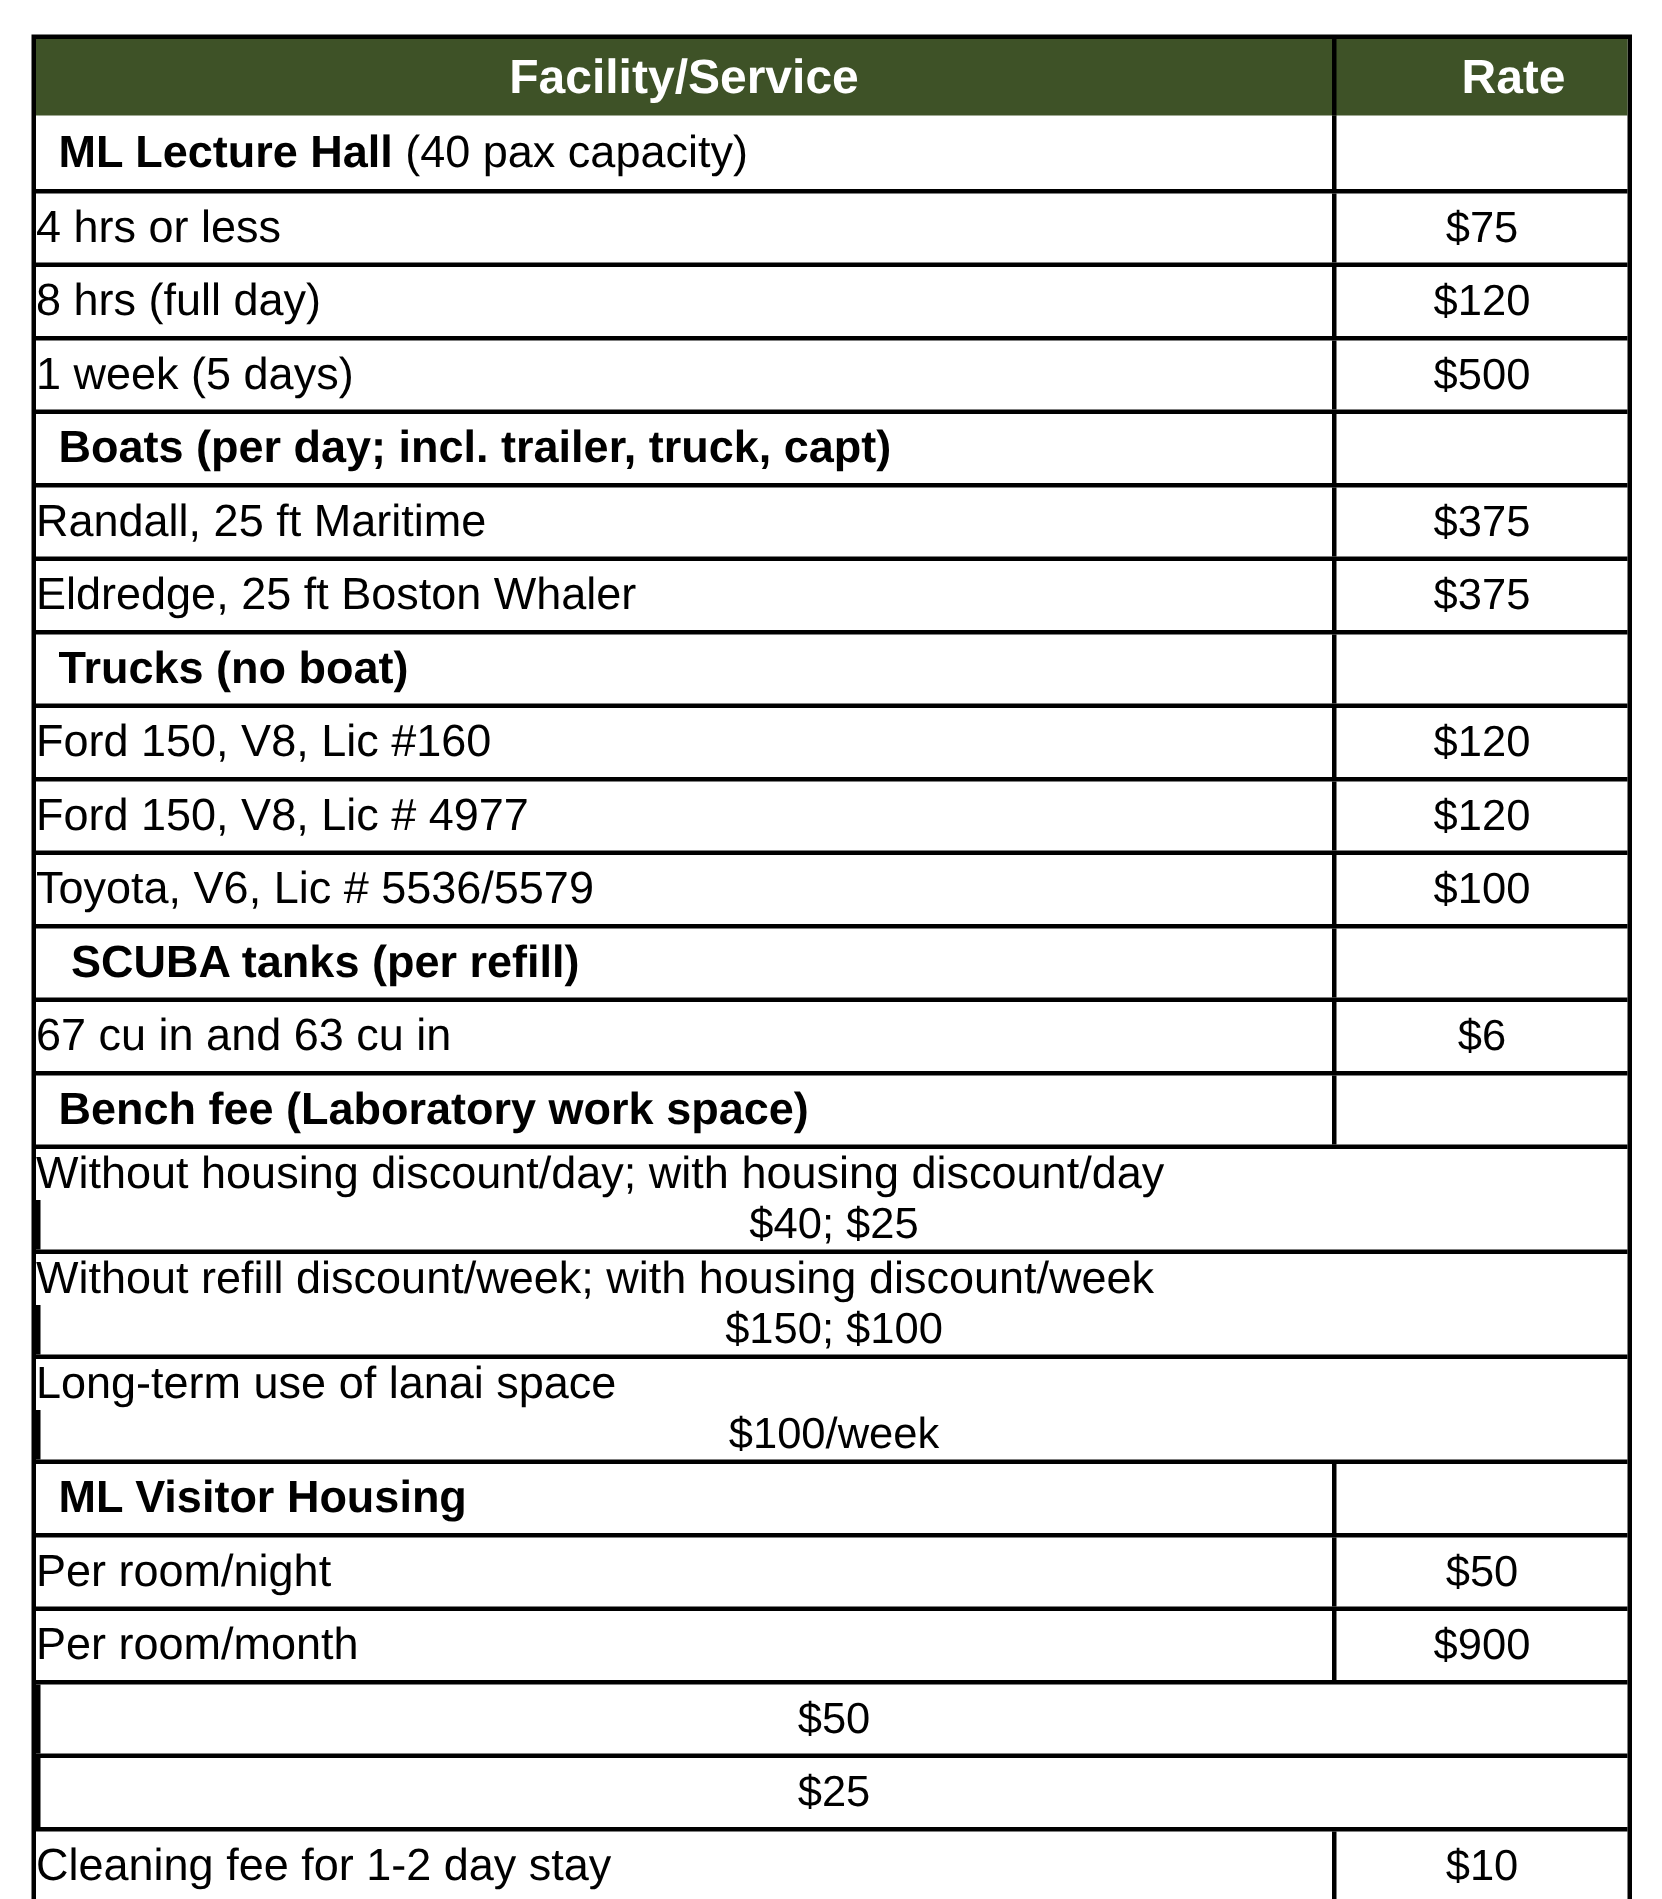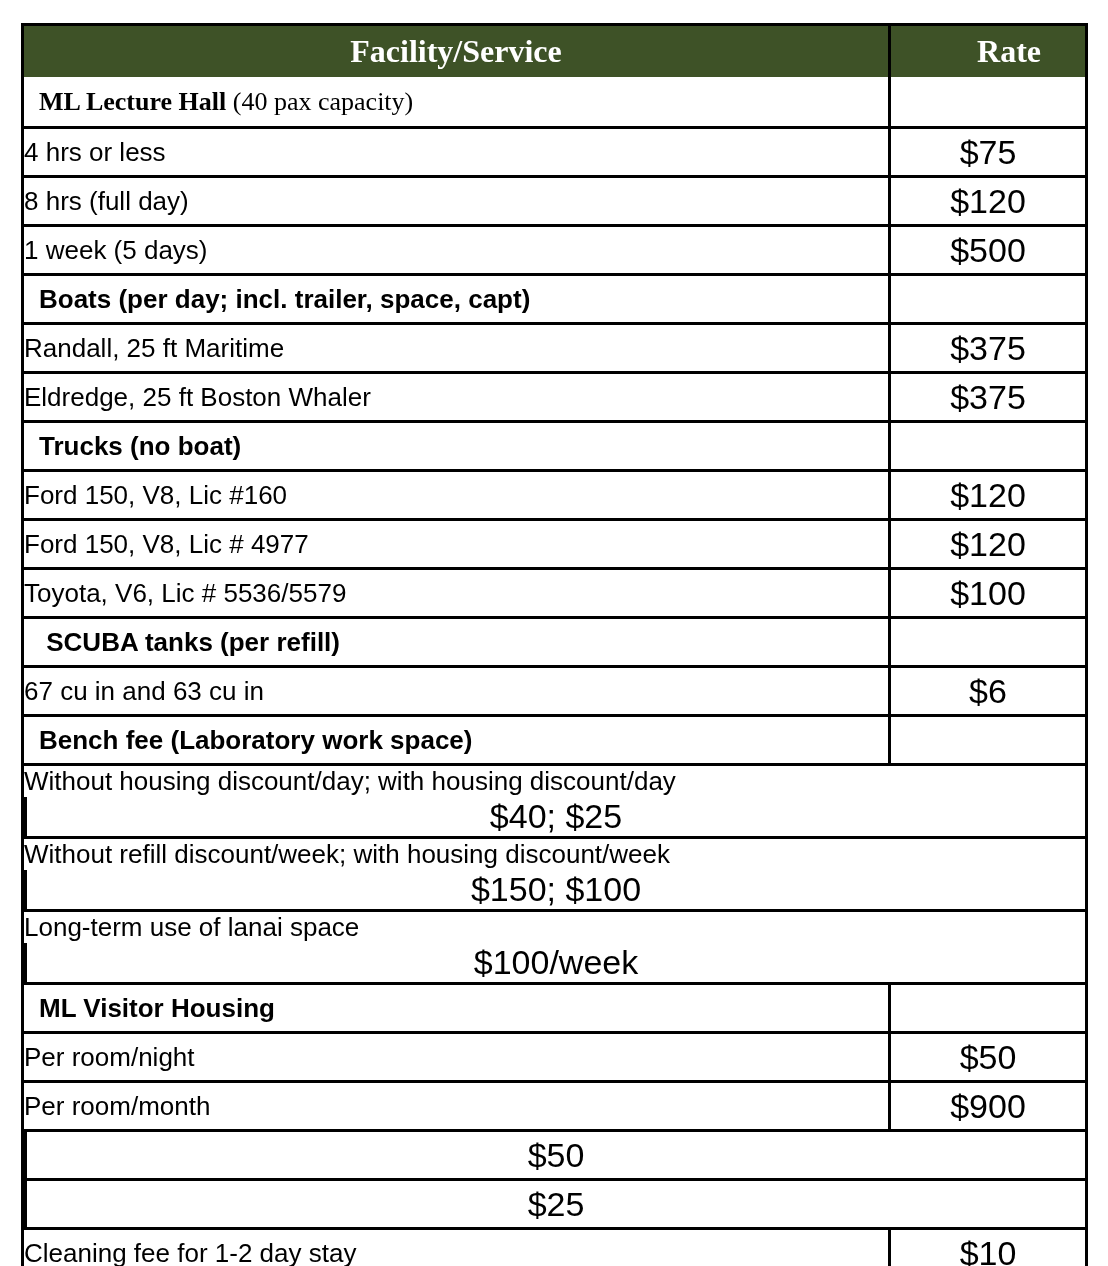--- a/index.html
+++ b/index.html
@@ -17,27 +17,27 @@
     position:absolute;left:21px;top:23px;width:1067px;
     border:3px solid var(--border-color);
     box-sizing:border-box;
     background:#fff;
   }
   .row{
     display:flex;align-items:stretch;
     border-top:3px solid var(--border-color);
     min-height:49px;box-sizing:border-box;
   }
-  .row:first-child{border-top:none;font-family:Liberation Serif, serif;}
+  .row:first-child{border-top:none;}
   .row.tall{min-height:60px;flex-direction:column;}
   .cell{display:flex;align-items:center;box-sizing:border-box;overflow:hidden;}
-  .cell-facility{width:864px;font-size:26px;}
+  .cell-facility{width:864px;font-size:30px;}
   .cell-rate{
     flex:1;border-left:3px solid var(--border-color);
-    justify-content:center;text-align:center;font-size:34px;
+    justify-content:center;text-align:center;font-size:29px;
   }
   .header-row{
     min-height:51px;background:var(--header-bg);color:var(--header-fg);
     font-weight:700;
   }
   .header-row .cell-facility{justify-content:center;font-size:32px;}
   .header-row .cell-rate{font-size:32px;padding-left:42px;}
   .section .cell-facility{justify-content:flex-start;padding-left:15px;font-weight:700;}
   .item .cell-facility{justify-content:flex-start;padding-right:12px;}
   .label{white-space:pre-wrap;}
@@ -73,21 +73,21 @@
         <div class="cell cell-rate">$120</div>
       </div>
       <div class="row item">
         <div class="cell cell-facility">
           <span class="label"><span>1 week (5 days)</span></span>
         </div>
         <div class="cell cell-rate">$500</div>
       </div>
       <div class="row section">
         <div class="cell cell-facility">
-          <span class="label"><span class="b">Boats (per day; incl. trailer, space, capt)</span></span>
+          <span class="label"><span class="b">Boats (per day; incl. trailer, truck, capt)</span></span>
         </div>
         <div class="cell cell-rate"></div>
       </div>
       <div class="row item">
         <div class="cell cell-facility">
           <span class="label"><span>Randall, 25 ft Maritime</span></span>
         </div>
         <div class="cell cell-rate">$375</div>
       </div>
       <div class="row item">

